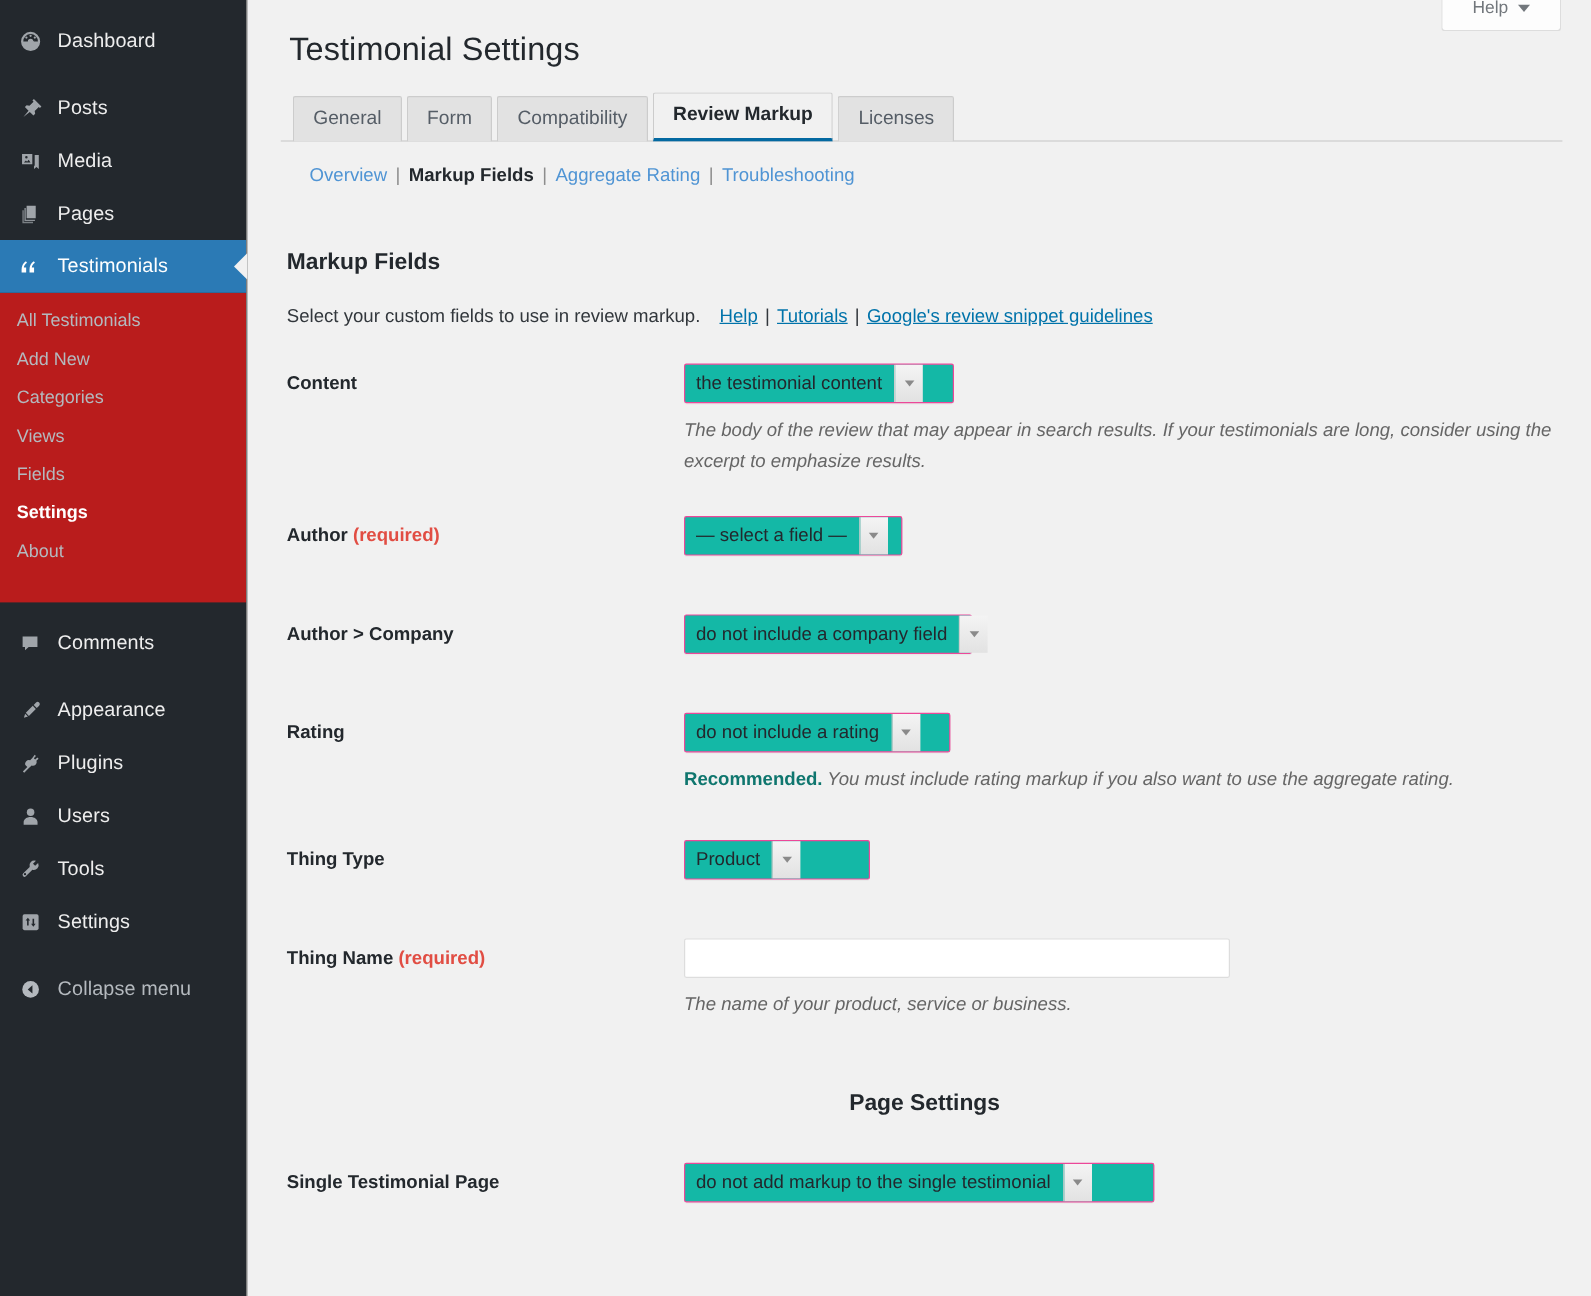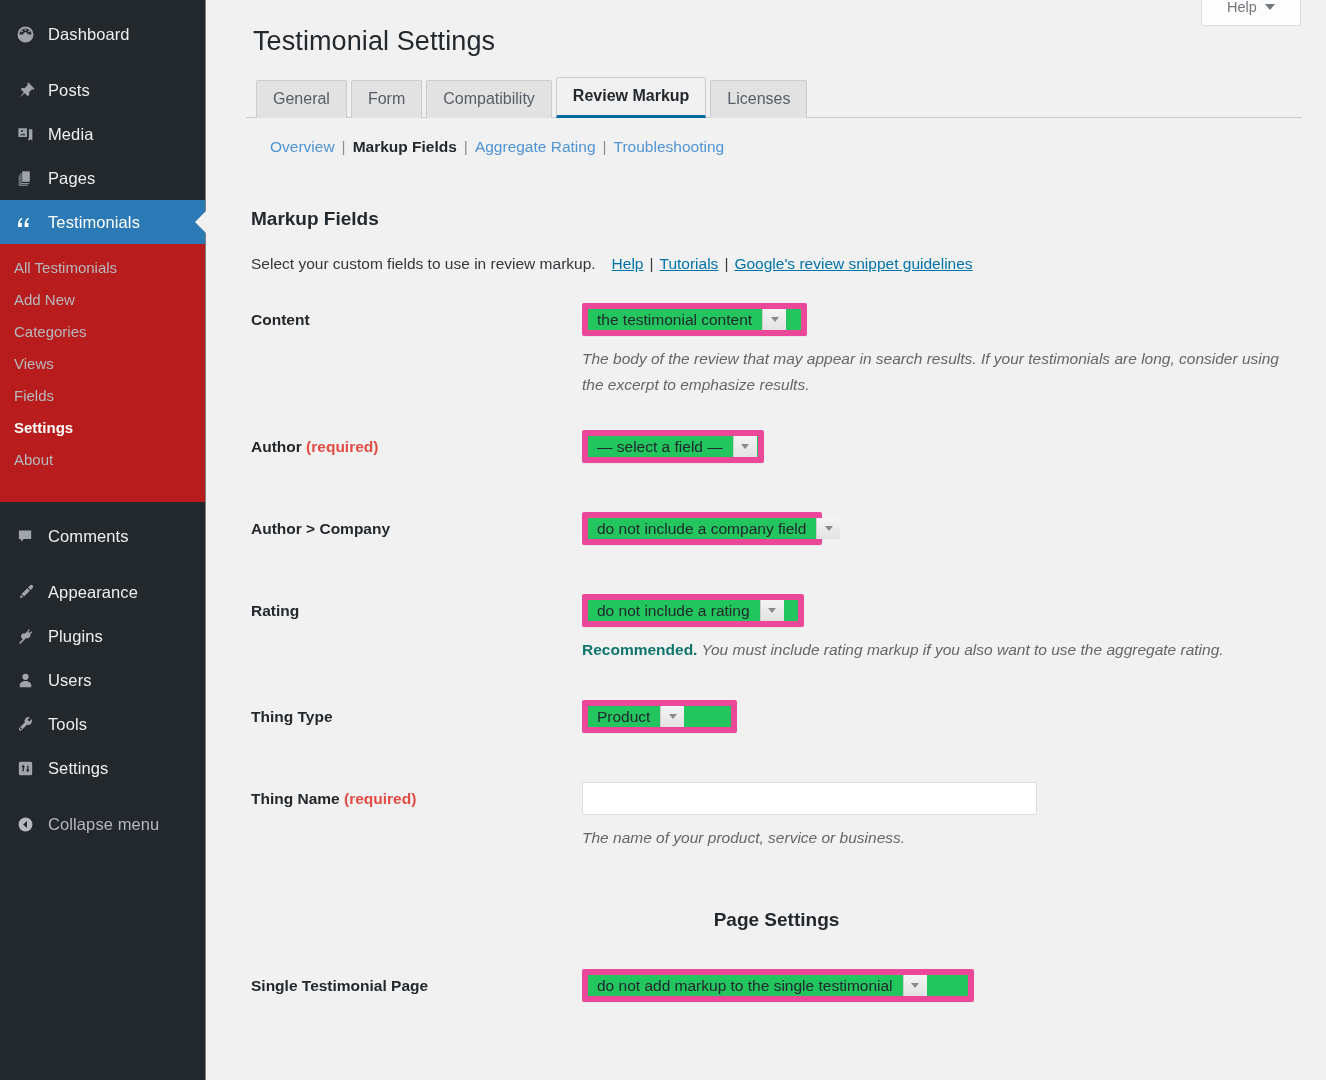--- a/index.html
+++ b/index.html
@@ -95,21 +95,20 @@
   .collapse-item { color: #b4b9be; }
   .collapse-item .mi-icon { color: #b4b9be; }
 
   
   #content {
     flex: 1;
     position: relative;
     background: #f1f1f1;
     padding: 0 24px 0 28px;
     overflow: hidden;
-    margin-left: 12px;
   }
 
   #help-button {
     position: absolute;
     top: -12px;
     right: 25px;
     width: 100px;
     height: 38px;
     background: #fdfdfd;
     border: 1px solid #dddddd;
@@ -246,22 +245,22 @@
     color: #0f766e;
     font-weight: bold;
     font-style: normal;
   }
 
   
   .wp-select {
     display: inline-flex;
     align-items: stretch;
     height: 33px;
-    border: 6px solid #ec4899;
-    background: #22c55e;
+    border: 1px solid #ec4899;
+    background: #14b8a6;
     border-radius: 2px;
     cursor: pointer;
     vertical-align: middle;
     box-shadow: 0 1px 0 rgba(0,0,0,.04);
   }
   .wp-select .sel-value {
     display: flex;
     align-items: center;
     padding: 0 10px 0 9px;
     font-size: 15.5px;

